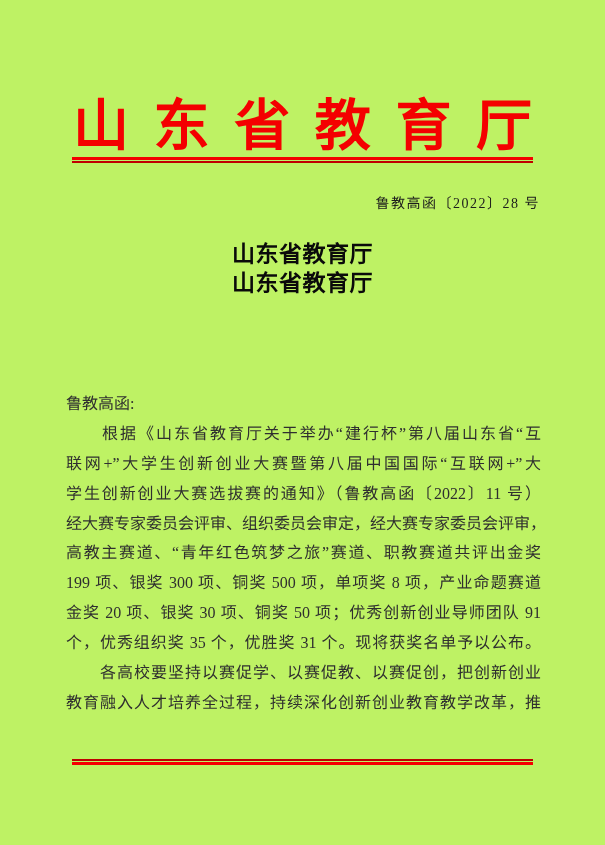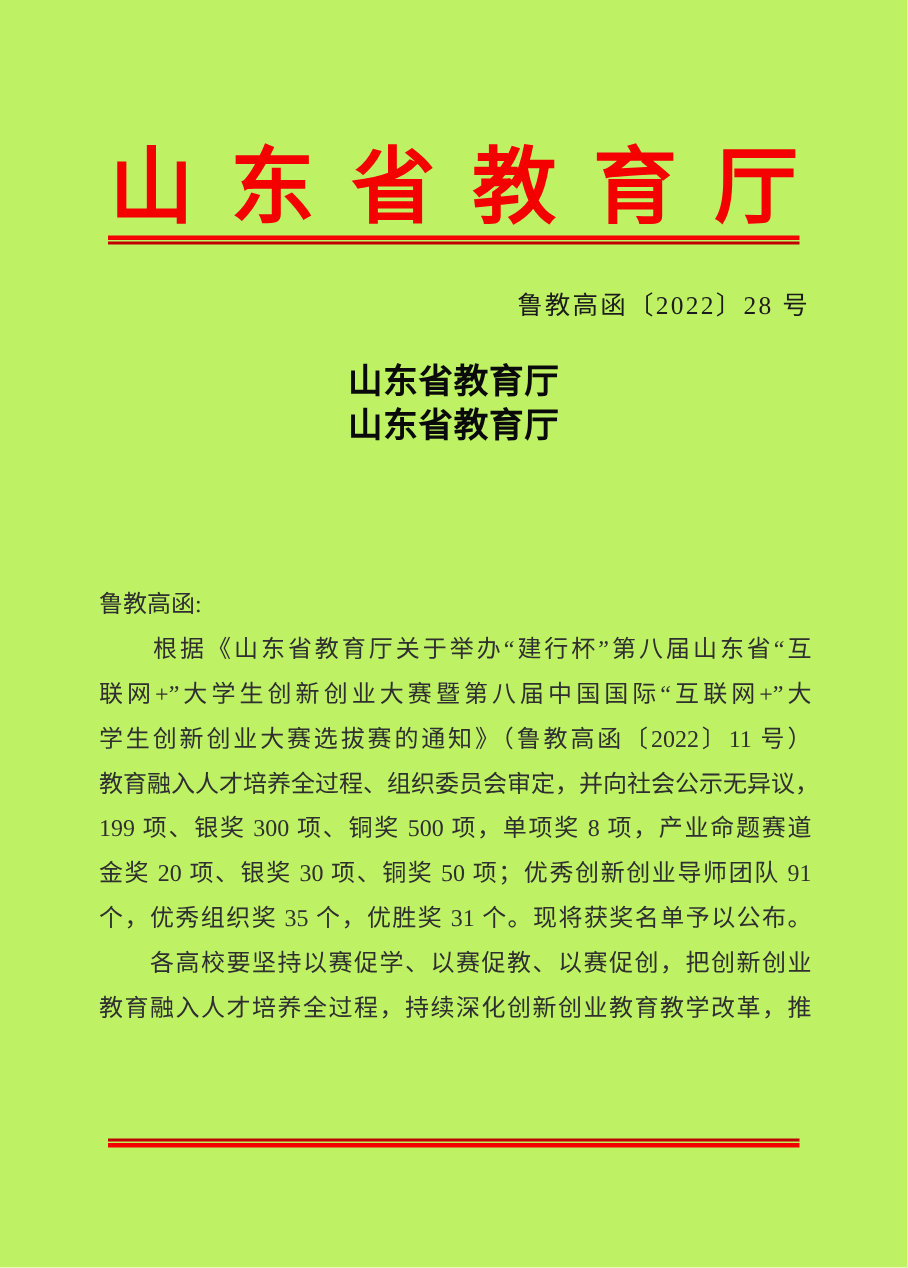--- a/index.html
+++ b/index.html
@@ -30,21 +30,21 @@
   .rule { position: absolute; left: 72px; width: 461px; }
   .rule-thick { height: 3px; background: #f40000; }
   .rule-thin  { height: 2px; background: #c00000; }
   .rule-gap   { height: 1px; }
   .header-rule { top: 157px; }
   .footer-rule { top: 759px; }
   .doc-number {
     position: absolute;
     top: 193px;
     right: 65px;
-    font-size: 17px;
+    font-size: 14px;
     line-height: 22px;
     letter-spacing: 1.5px;
     color: #1c1c1c;
     white-space: nowrap;
   }
   .title-block {
     position: absolute;
     top: 240px;
     left: 0;
     width: 605px;
@@ -97,21 +97,22 @@
   <div class="title-block">
     <div class="title-line">山东省教育厅</div>
     <div class="title-line">山东省教育厅</div>
   </div>
 
   <div class="body-block">
     <div class="body-line salutation">鲁教高函:</div>
     <div class="body-line">　　根据《山东省教育厅关于举办“建行杯”第八届山东省“互</div>
     <div class="body-line">联网+”大学生创新创业大赛暨第八届中国国际“互联网+”大</div>
     <div class="body-line">学生创新创业大赛选拔赛的通知》（鲁教高函〔2022〕11 号）</div>
-    <div class="body-line">教育融入人才培养全过程、组织委员会审定，并向社会公示无异议，</div>
+    <div class="body-line">经大赛专家委员会评审、组织委员会审定，经大赛专家委员会评审，</div>
+    <div class="body-line">高教主赛道、“青年红色筑梦之旅”赛道、职教赛道共评出金奖</div>
     <div class="body-line">199 项、银奖 300 项、铜奖 500 项，单项奖 8 项，产业命题赛道</div>
     <div class="body-line">金奖 20 项、银奖 30 项、铜奖 50 项；优秀创新创业导师团队 91</div>
     <div class="body-line">个，优秀组织奖 35 个，优胜奖 31 个。现将获奖名单予以公布。</div>
     <div class="body-line">　　各高校要坚持以赛促学、以赛促教、以赛促创，把创新创业</div>
     <div class="body-line">教育融入人才培养全过程，持续深化创新创业教育教学改革，推</div>
   </div>
 
   <div class="rule footer-rule">
     <div class="rule-thin"></div>
     <div class="rule-gap"></div>

